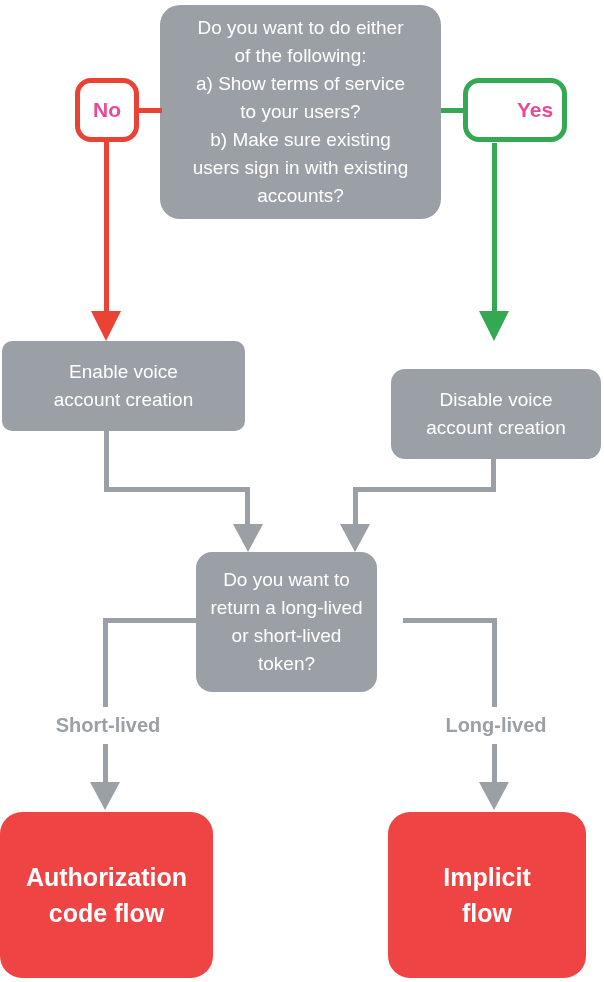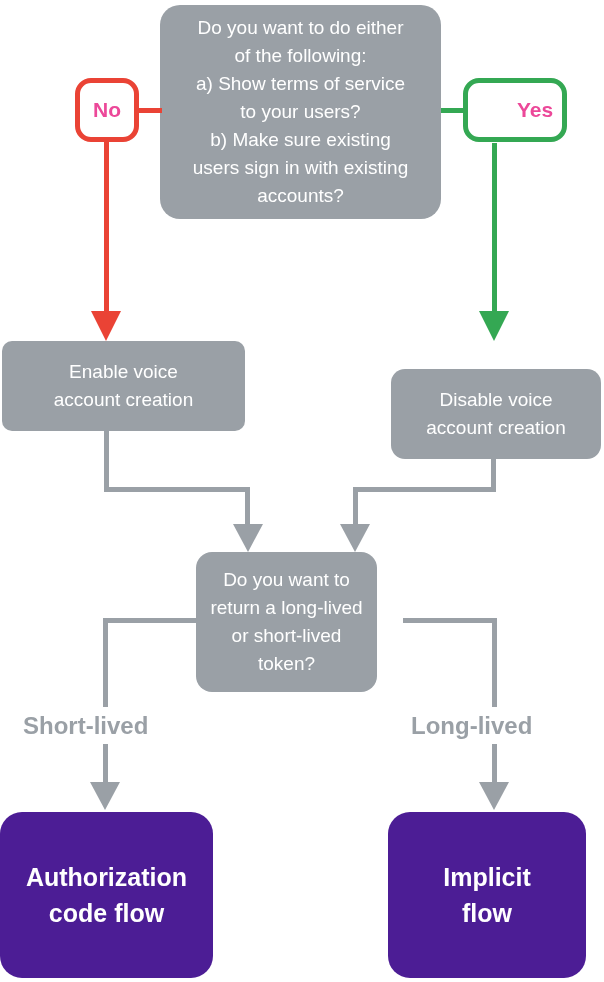--- a/index.html
+++ b/index.html
@@ -16,21 +16,21 @@
     background:#9AA0A6;
     color:#ffffff;
     border-radius:16px;
     display:flex;align-items:center;justify-content:center;
     text-align:center;
   }
   .gray-node .txt{white-space:pre-line;font-size:19px;line-height:28px;}
   
   .blue-node{
     position:absolute;
-    background:#4c1d95;
+    background:#ef4444;
     color:#ffffff;
     border-radius:22px;
     display:flex;align-items:center;justify-content:center;
     text-align:center;
   }
   .blue-node .txt{white-space:pre-line;font-size:25px;line-height:36px;font-weight:bold;}
   
   .badge{
     position:absolute;
     width:54px;height:54px;
@@ -55,22 +55,22 @@
     border-right:15px solid transparent;
   }
   .arrowhead.red{border-top:30px solid #EA4335;}
   .arrowhead.green{border-top:30px solid #34A853;}
   .arrowhead.gray{border-top:28px solid #9AA0A6;}
   
   .edge-label{
     position:absolute;
     width:170px;height:37px;
     background:#ffffff;
-    display:flex;align-items:center;
-    font-size:24px;font-weight:bold;color:#9AA0A6;
+    display:flex;align-items:center;justify-content:center;
+    font-size:20px;font-weight:bold;color:#9AA0A6;
     z-index:4;
   }
 </style>
 </head>
 <body>
 
 <div class="canvas">
 
   <div class="gray-node" style="left:160px;top:5px;width:281px;height:214px;border-radius:20px;">
     <div class="txt" style="width:250px;">Do you want to do either

